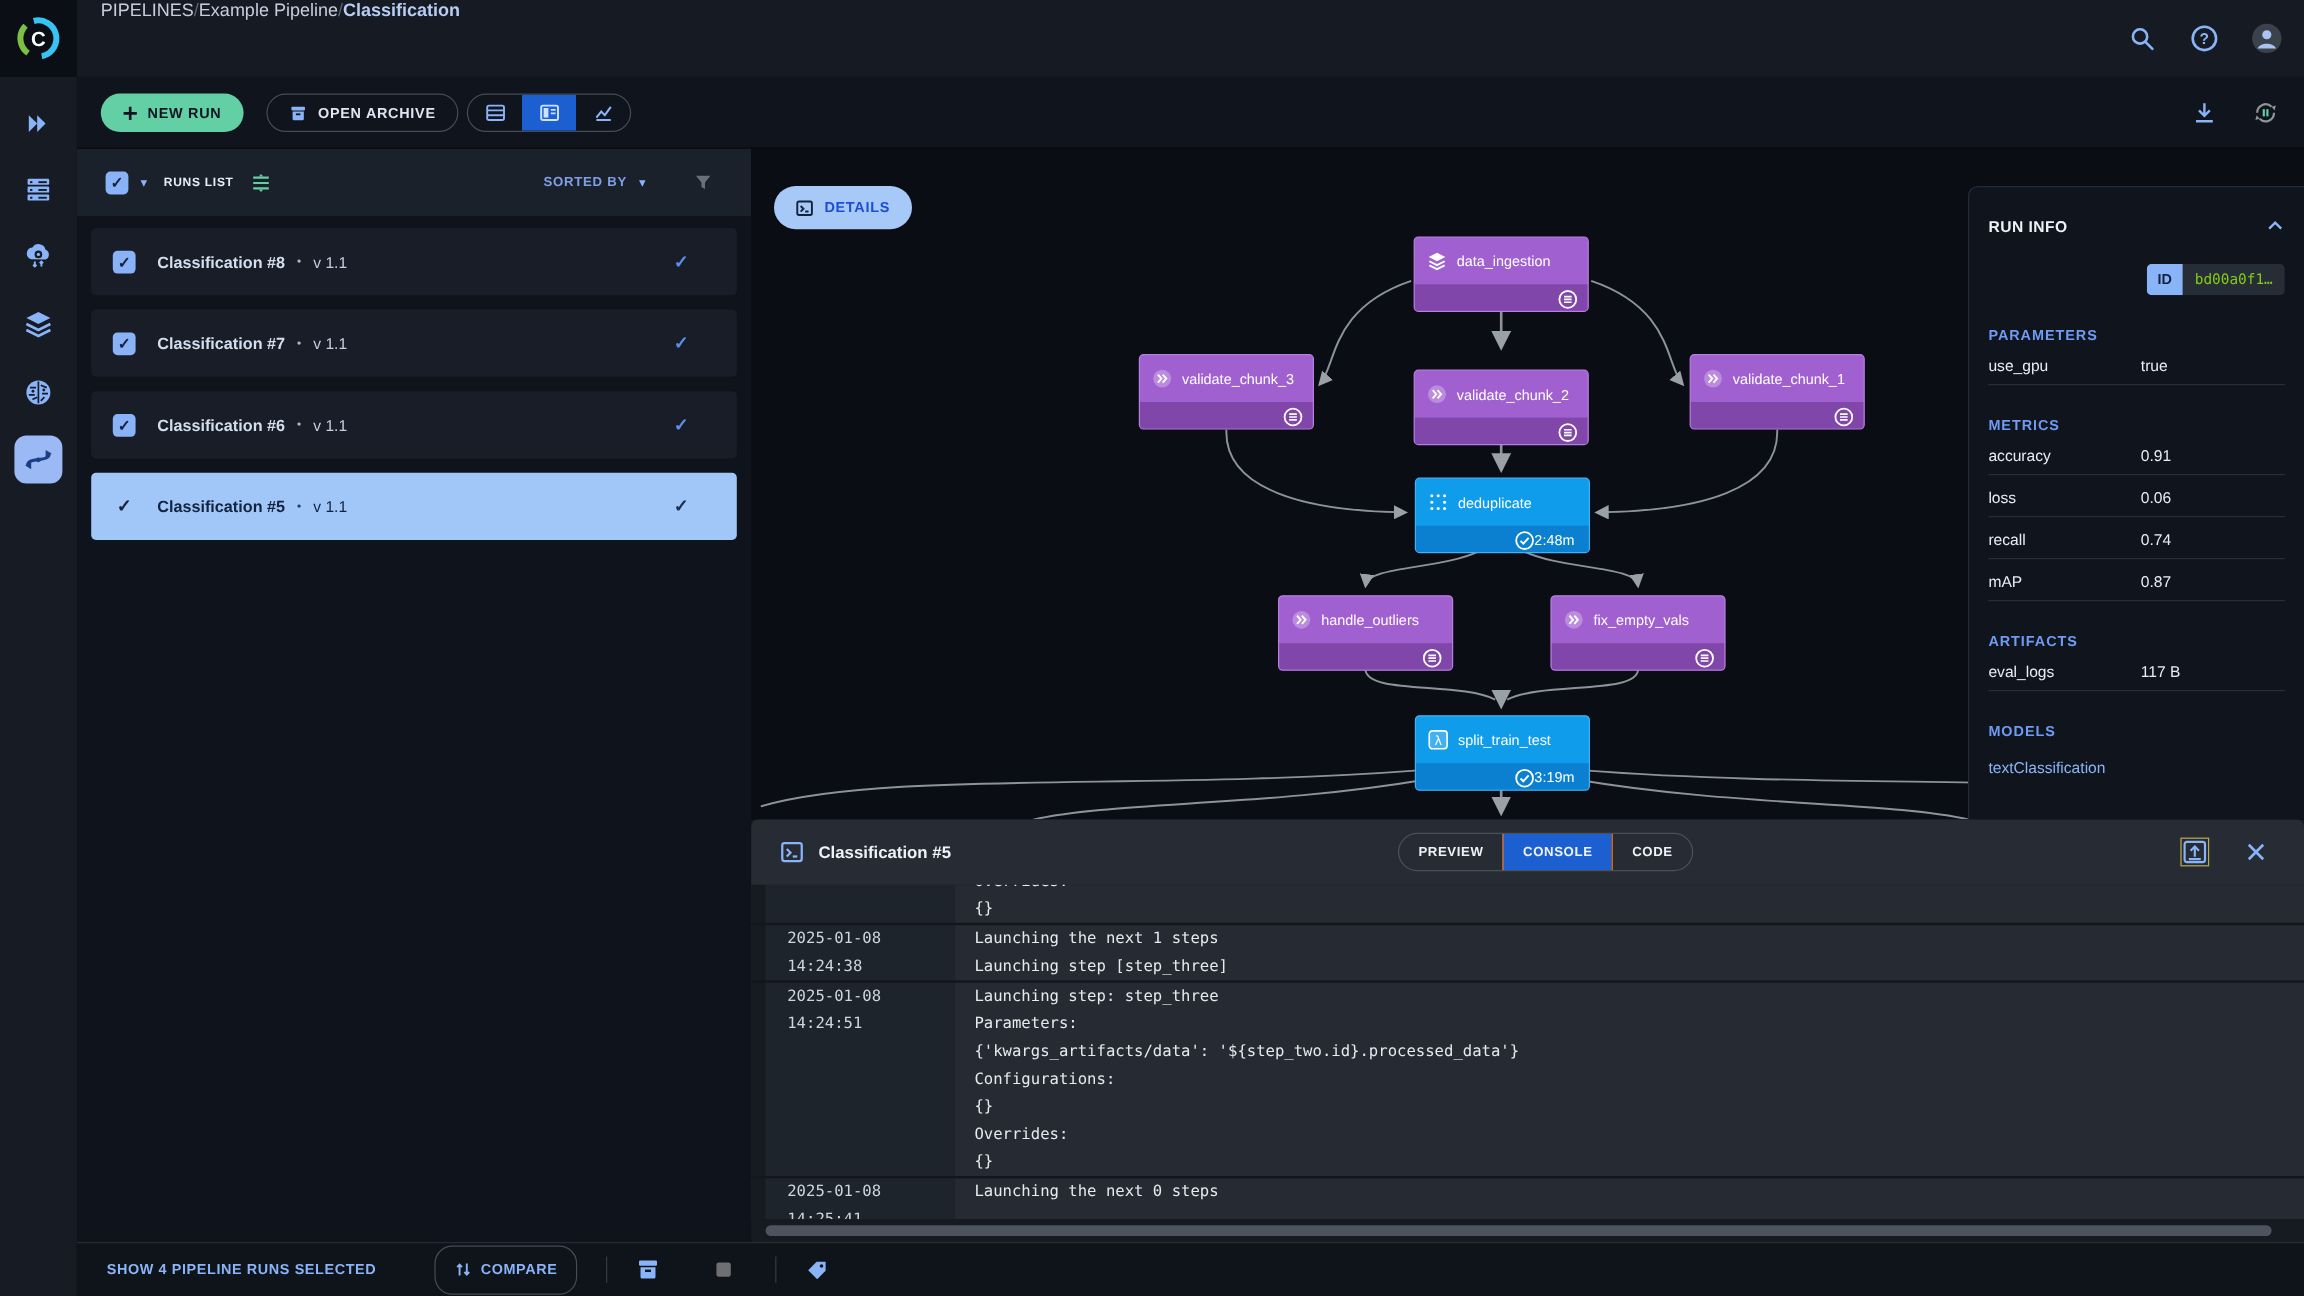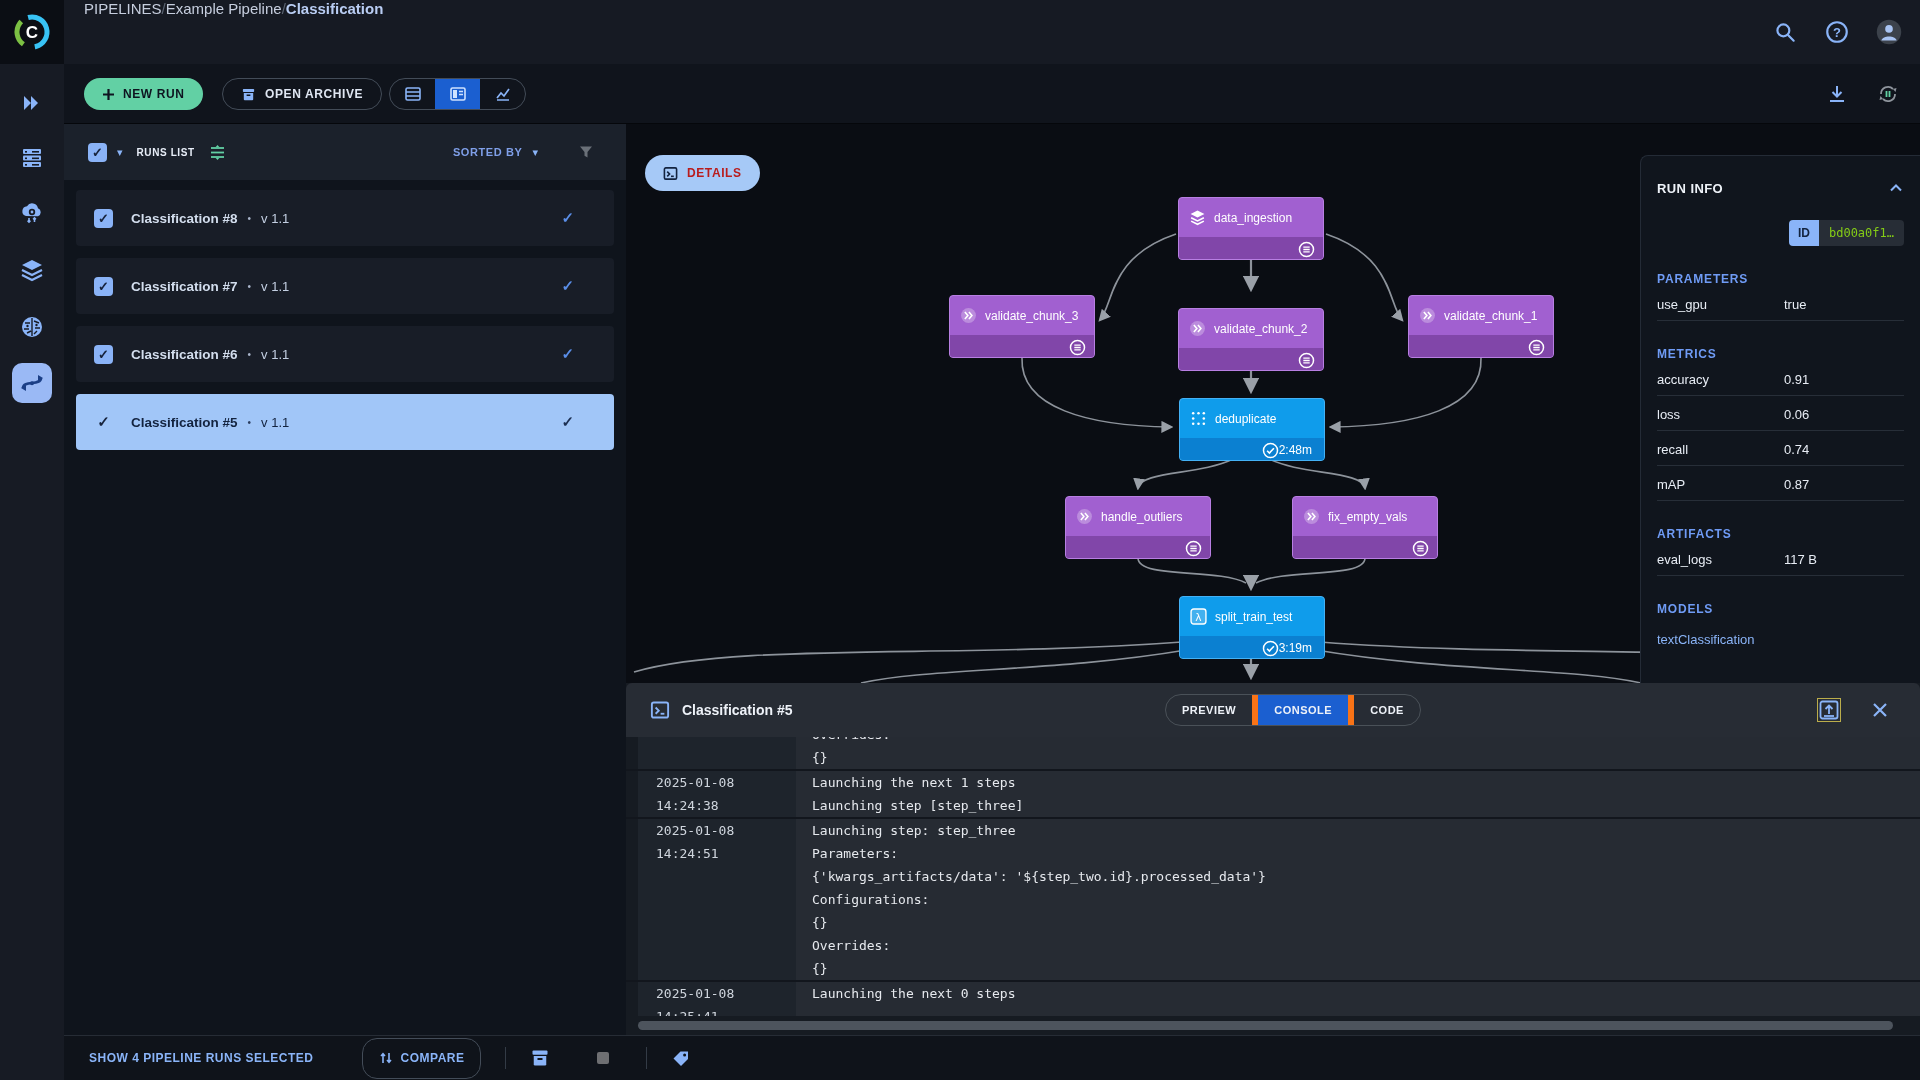--- a/index.html
+++ b/index.html
@@ -48,21 +48,21 @@
   .run-version { font-size:13px; color:#c3cfe2; }
   .run-item.selected .run-name, .run-item.selected .run-version { color:#13233f; }
   .run-item.selected .run-dot { color:#2a3c5e; }
   .plain-check { color:#17233c; font-size:15px; font-weight:700; width:19px; text-align:center; }
   .run-right-check { position:absolute; right:40px; color:#5a8ee8; font-size:15px; font-weight:700; }
   .run-item.selected .run-right-check { color:#1c2f52; }
 
   
   #graph-area { position:absolute; left:626px; top:124px; width:1294px; height:559px; background:#0a0d13; overflow:hidden; }
   #details-btn { position:absolute; left:19px; top:31px; height:36px; padding:0 18px; border-radius:18px; background:#a6c9f7; border:none;
-    color:#b91c1c; font-weight:700; font-size:12px; letter-spacing:.6px; display:flex; align-items:center; gap:9px; cursor:pointer; z-index:5; font-family:inherit; }
+    color:#1d4ed8; font-weight:700; font-size:12px; letter-spacing:.6px; display:flex; align-items:center; gap:9px; cursor:pointer; z-index:5; font-family:inherit; }
   #edges { position:absolute; left:0; top:0; }
   .node { position:absolute; width:146px; height:63px; border-radius:4px; overflow:hidden; cursor:pointer; z-index:3; }
   .node.purple { background:#a160d0; border:1px solid #b87fe2; }
   .node.blue   { background:#0f9ceb; border:1px solid #44b1f5; }
   .node-top { height:39px; display:flex; align-items:center; gap:8px; padding:0 10px; }
   .node-label { color:#fff; font-size:12px; }
   .node-foot { height:24px; display:flex; align-items:center; justify-content:flex-end; padding:0 8px; }
   .node.purple .node-foot { background:#8146a9; }
   .node.blue .node-foot { background:#0b80d1; }
   .node-duration { color:#fff; font-size:12px; padding-right:4px; }
@@ -81,21 +81,21 @@
   .ri-row { height:33px; display:flex; align-items:center; border-bottom:1px solid #272e38; font-size:13px; color:#e8edf5; margin-top:2px; }
   .ri-key { width:127px; }
   .ri-link { margin-top:16px; font-size:13px; color:#8ab4f8; cursor:pointer; }
 
   
   #console-panel { position:absolute; left:626px; top:683px; width:1294px; height:352px; background:#161b22; z-index:20; }
   #console-header { position:absolute; left:0; top:0; width:1294px; height:54px; background:#272c34; border-radius:6px 6px 0 0;
     display:flex; align-items:center; z-index:3; }
   #console-title { font-size:14px; font-weight:700; color:#eef2f8; margin-left:12px; }
   #console-tabs { position:absolute; left:539px; top:11px; height:32px; display:flex; border:1px solid #4a5158; border-radius:16px; overflow:hidden; }
-  .ctab { padding:0 16px; display:flex; align-items:center; font-size:11px; font-weight:700; letter-spacing:.5px; color:#eef2f8; cursor:pointer; border-left:6px solid #f97316; }
+  .ctab { padding:0 16px; display:flex; align-items:center; font-size:11px; font-weight:700; letter-spacing:.5px; color:#eef2f8; cursor:pointer; border-left:1px solid #f97316; }
   .ctab:first-child { border-left:none; }
   .ctab.active { background:#1b5fd0; }
   #console-header-icons { position:absolute; right:30px; top:0; height:54px; display:flex; align-items:center; gap:30px; }
   #console-body { position:absolute; left:0; top:54px; width:1294px; height:279px; background:#262b33; overflow:hidden;
     font-family:"DejaVu Sans Mono", monospace; font-size:13px; }
   #ts-col-bg { position:absolute; left:12px; top:0; width:158px; height:279px; background:#1e242c; }
   #left-strip { position:absolute; left:0; top:0; width:12px; height:279px; background:#161b22; }
   #log-rows { position:relative; margin-top:-14px; }
   .log-row { display:grid; grid-template-columns:170px 1fr; border-top:2px solid #12161d; }
   .log-row:first-child { border-top:none; }

